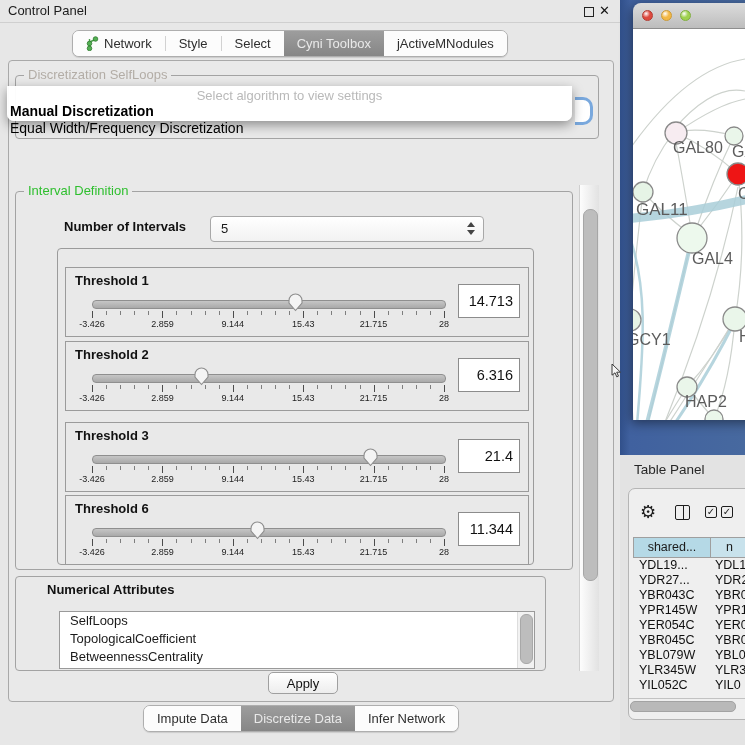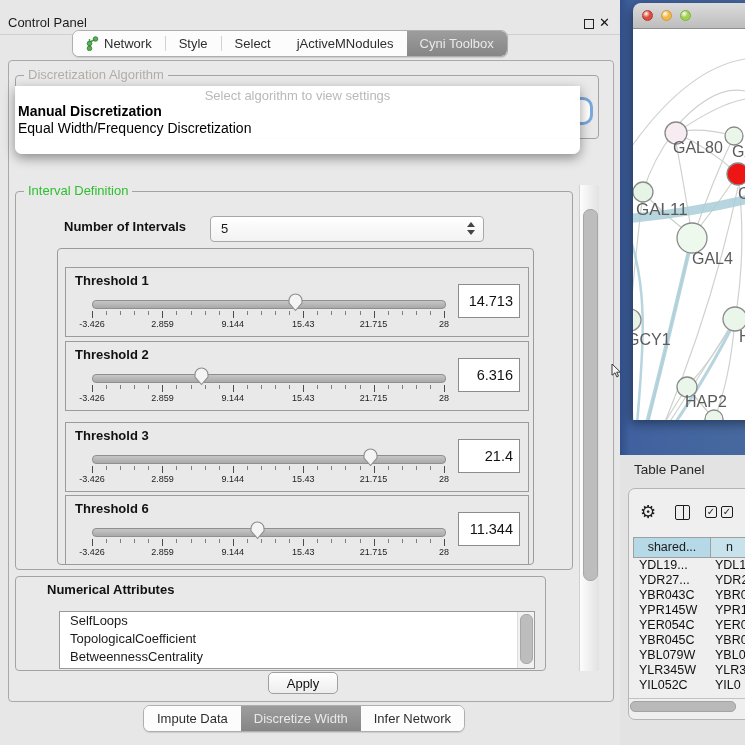--- a/index.html
+++ b/index.html
@@ -1,20 +1,20 @@
 <!DOCTYPE html>
 <html><head>
 <meta charset="utf-8">
 <style>
   html,body{margin:0;padding:0;background:#555;}
   .screen{position:relative;width:745px;height:745px;overflow:hidden;
     font-family:"Liberation Sans","DejaVu Sans",sans-serif;background:#e7e7e7;
     -webkit-font-smoothing:antialiased;}
   
-  .cp-titlebar{position:absolute;left:0;top:12px;width:620px;height:22px;background:#e7e7e7;
+  .cp-titlebar{position:absolute;left:0;top:0;width:620px;height:22px;background:#e7e7e7;
     border-bottom:1px solid #cfcfcf;}
   .cp-title{position:absolute;left:8px;top:3px;font-size:13px;color:#1c1c1c;}
   .float-box{position:absolute;left:584px;top:7px;width:8px;height:8px;border:1.6px solid #222;}
   .close-x{position:absolute;left:599px;top:3px;font-size:13px;font-weight:bold;color:#111;}
   
   .tabgroup{position:absolute;display:flex;align-items:stretch;background:#fcfcfc;
     border:1px solid #aeaeae;border-radius:7px;overflow:hidden;height:25px;
     box-shadow:0 1px 1px rgba(0,0,0,.12);}
   #topTabs{left:72px;top:30px;}
   #bottomTabs{left:143px;top:705px;}
@@ -35,21 +35,21 @@
   .combo{position:absolute;background:linear-gradient(#ffffff,#f2f2f2);border:1px solid #a8a8a8;
     border-radius:4px;font-size:13px;color:#1a1a1a;}
   .combo .cval{position:absolute;left:10px;top:4px;}
   .arrows{position:absolute;right:7px;top:5px;width:9px;}
   .arrows i{display:block;width:0;height:0;border-left:4px solid transparent;border-right:4px solid transparent;}
   .arrows i.up{border-bottom:5px solid #444;margin-bottom:3px;}
   .arrows i.dn{border-top:5px solid #444;}
   .focus-ring{position:absolute;left:566px;top:36px;width:15px;height:22px;background:#fff;
     border:3px solid #79a8dd;border-left:none;border-radius:0 10px 10px 0;z-index:2;}
   
-  .popup{position:absolute;left:15px;top:86px;width:565px;height:68px;z-index:20;
+  .popup{position:absolute;left:7px;top:86px;width:565px;height:35px;z-index:20;
     background:rgba(255,255,255,.96);border-radius:0 0 7px 7px;
     box-shadow:0 4px 12px rgba(0,0,0,.40);}
   .popup .prompt{position:absolute;left:0;right:0;top:2px;text-align:center;font-size:13px;color:#b9b9b9;}
   .popup .item{position:absolute;left:3px;font-size:14px;color:#000;white-space:nowrap;}
   .popup .item.b{font-weight:bold;}
   
   .vtrack{position:absolute;left:570px;top:124px;width:19px;height:486px;
     background:linear-gradient(90deg,#fdfdfd,#e2e2e2);border-left:1px solid #cfcfcf;}
   .vthumb{position:absolute;left:3px;top:24px;width:13px;height:370px;border-radius:7px;
     background:#bdbdbd;border:1px solid #a6a6a6;}
@@ -136,32 +136,32 @@
         <span>Network</span>
       </div>
       <span class="tabsep"></span>
       <div class="tab">
         <span>Style</span>
       </div>
       <span class="tabsep"></span>
       <div class="tab">
         <span>Select</span>
       </div>
+      <div class="tab selected">
+        <span>Cyni Toolbox</span>
+      </div>
       <div class="tab">
         <span>jActiveMNodules</span>
       </div>
-      <div class="tab selected">
-        <span>Cyni Toolbox</span>
-      </div>
     </nav>
 
   <div class="panel">
 
     <div class="group" style="left:6px;top:14px;width:582px;height:62px;">
-      <span class="legend alg">Discretization Algorithm</span>
+      <span class="legend alg">Discretization SelfLoops</span>
     </div>
     <div class="focus-ring"></div>
 
 
     <div class="vtrack">
       <div class="vthumb"></div>
     </div>
 
     <div class="group" style="left:6px;top:130px;width:556px;height:377px;">
       <span class="legend green">Interval Definition</span>
@@ -374,21 +374,21 @@
     <div class="prompt">Select algorithm to view settings</div>
     <div class="item b" style="top:17px;">Manual Discretization</div>
     <div class="item" style="top:34px;">Equal Width/Frequency Discretization</div>
   </div>
 
   <nav class="tabgroup" id="bottomTabs">
       <div class="tab">
         <span>Impute Data</span>
       </div>
       <div class="tab selected">
-        <span>Discretize Width</span>
+        <span>Discretize Data</span>
       </div>
       <div class="tab">
         <span>Infer Network</span>
       </div>
     </nav>
 
   <div class="blue"></div>
 
   <div class="macwin">
     <div class="mactitle" id="macLights">

